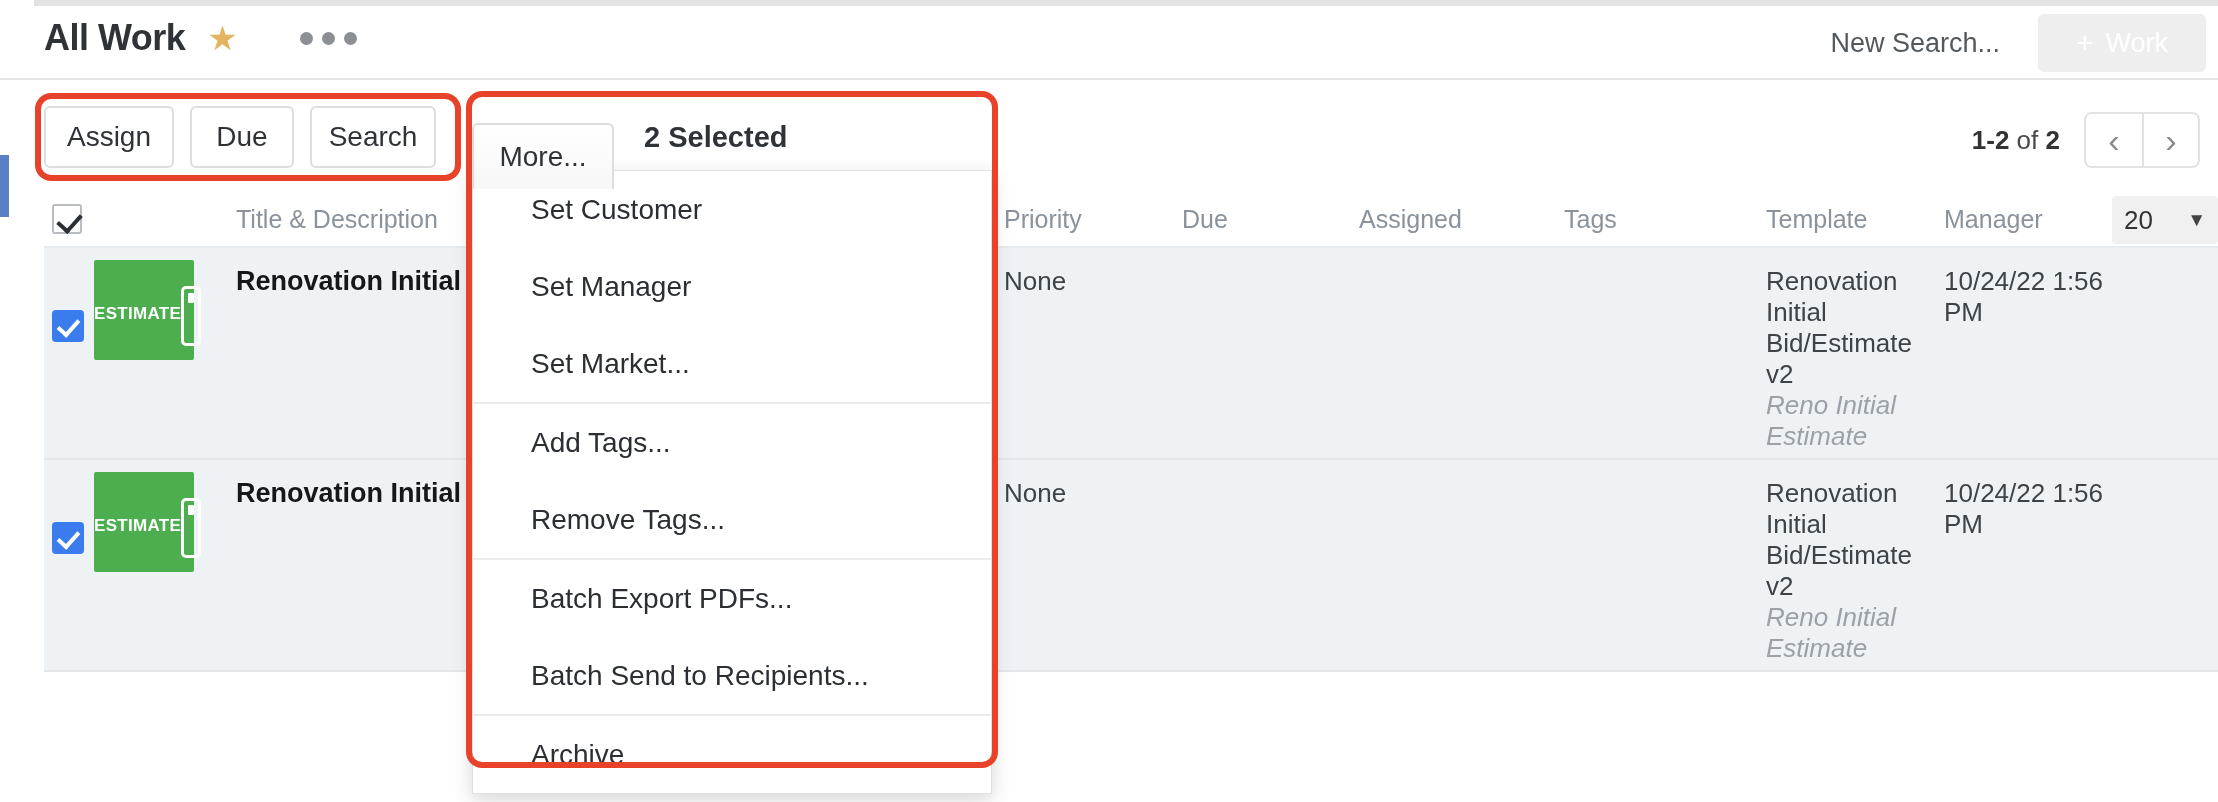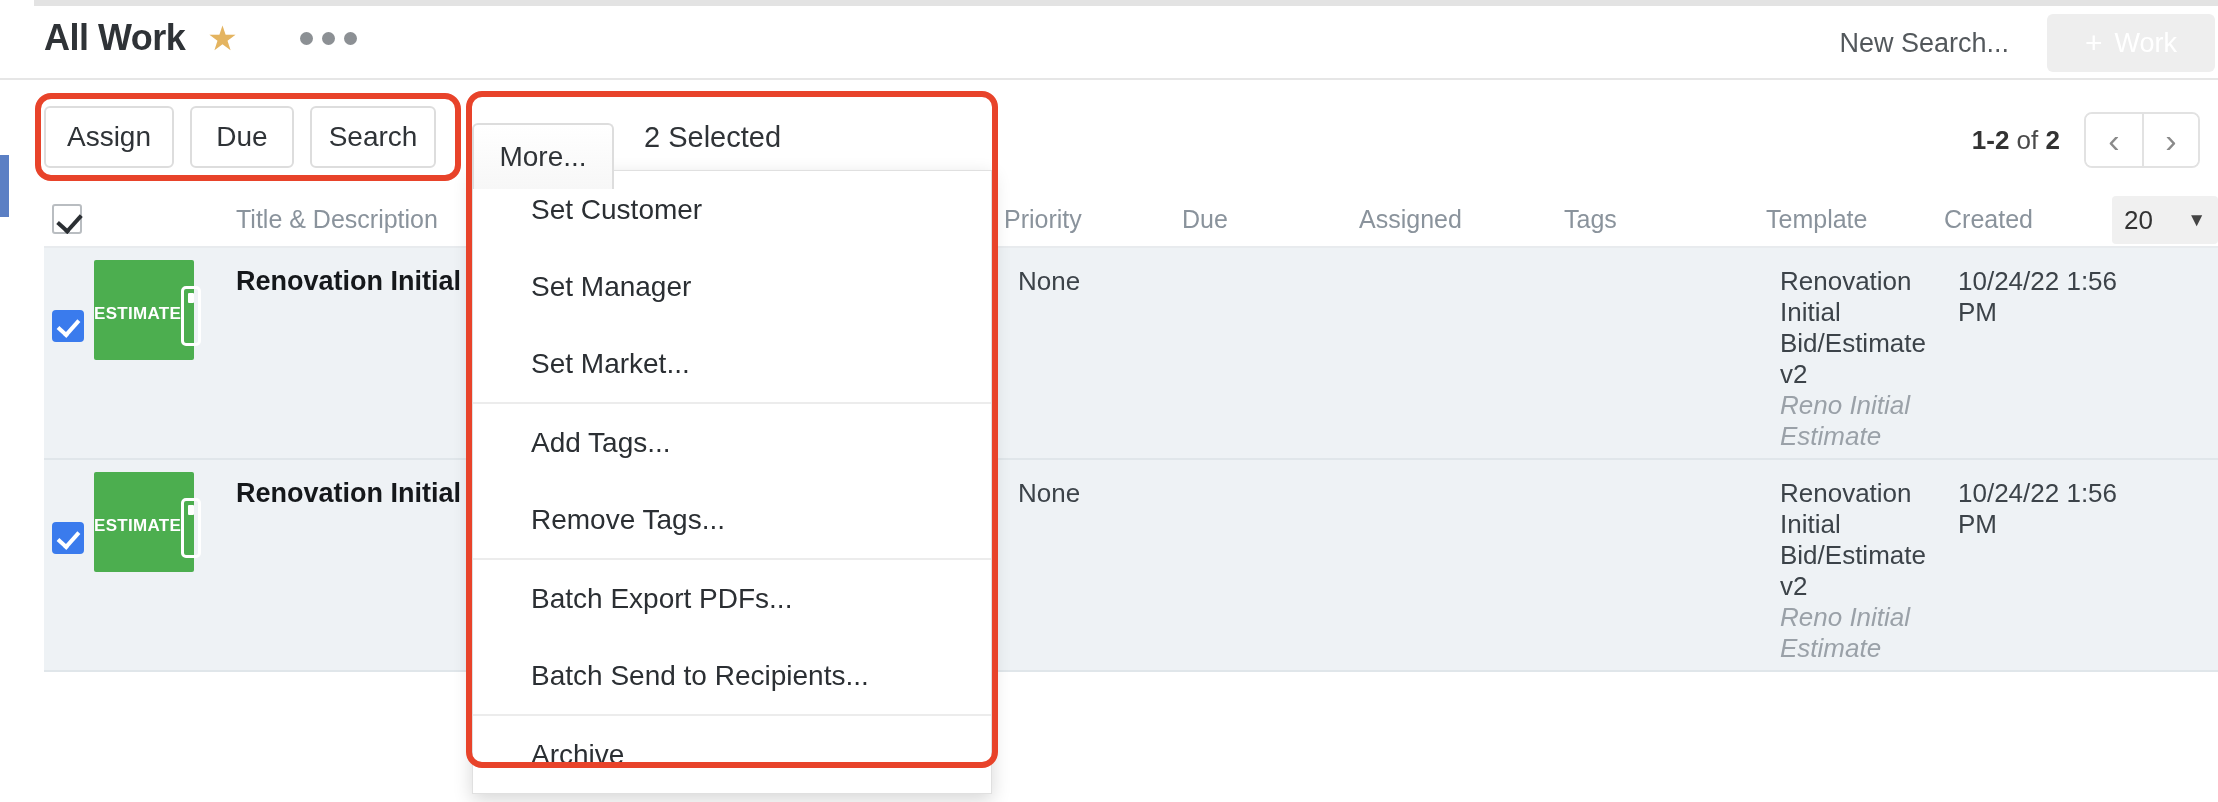--- a/index.html
+++ b/index.html
@@ -51,21 +51,21 @@
   .dots-icon {
     margin-left: 62px;
     display: flex; align-items: center; gap: 9px;
     height: 48px;
   }
   .dots-icon i {
     display: block; width: 13px; height: 13px;
     border-radius: 50%; background: #8c9094;
   }
   .header-right {
-    position: absolute; right: 3px; top: 6px;
+    position: absolute; right: 12px; top: 6px;
     display: flex; align-items: center; height: 62px;
   }
   .new-search {
     font-size: 27px; color: #53585c;
     margin-right: 38px;
     white-space: nowrap;
   }
   .work-btn {
     width: 168px; height: 58px;
     background: #eeeeee;
@@ -134,21 +134,21 @@
     border: 2px solid #dddddd;
     border-bottom: none;
     border-radius: 6px 6px 0 0;
     font-size: 28px; color: #2f3337;
     font-family: "Liberation Sans", sans-serif;
     display: flex; align-items: center; justify-content: center;
     white-space: nowrap;
     margin-top: 38px;
   }
   .selected-label {
-    font-size: 29px; font-weight: 400; color: #2f3337;
+    font-size: 29px; font-weight: 700; color: #2f3337;
     margin-left: 30px; white-space: nowrap;
   }
   .menu-panel {
     width: 520px;
     background: #ffffff;
     border: 1px solid #e0e0e0;
     border-top: 1px solid #e0e0e0;
     box-shadow: 0 6px 18px rgba(0,0,0,0.16);
     padding: 0;
   }
@@ -297,21 +297,20 @@
   }
   .row-title {
     position: absolute; left: 192px; top: 18px;
     font-size: 27px; font-weight: 700; color: #15181b;
     white-space: nowrap;
   }
   .cell {
     position: absolute; top: 18px;
     font-size: 26px; color: #3c4349;
     line-height: 31px;
-    margin-left: 14px;
   }
   .cell.template { width: 150px; }
   .cell.template .sub {
     color: #9aa1a8; font-style: italic;
   }
   .cell.created { width: 190px; }
 
   
   .c-title    { left: 192px; }
   .c-priority { left: 960px; }
@@ -400,21 +399,21 @@
   <div class="table">
 
     <div class="thead">
       <div class="head-check"></div>
       <div class="th c-title">Title &amp; Description</div>
       <div class="th c-priority">Priority</div>
       <div class="th c-due">Due</div>
       <div class="th c-assigned">Assigned</div>
       <div class="th c-tags">Tags</div>
       <div class="th c-template">Template</div>
-      <div class="th c-created">Created</div>
+      <div class="th c-created">Manager</div>
       <div class="size-select">
         <span>20</span>
         <span class="caret">▼</span>
       </div>
     </div>
 
     <div class="row">
       <div class="row-check"></div>
       <div class="est-icon">
         <div class="est-word">ESTIMATE</div>

